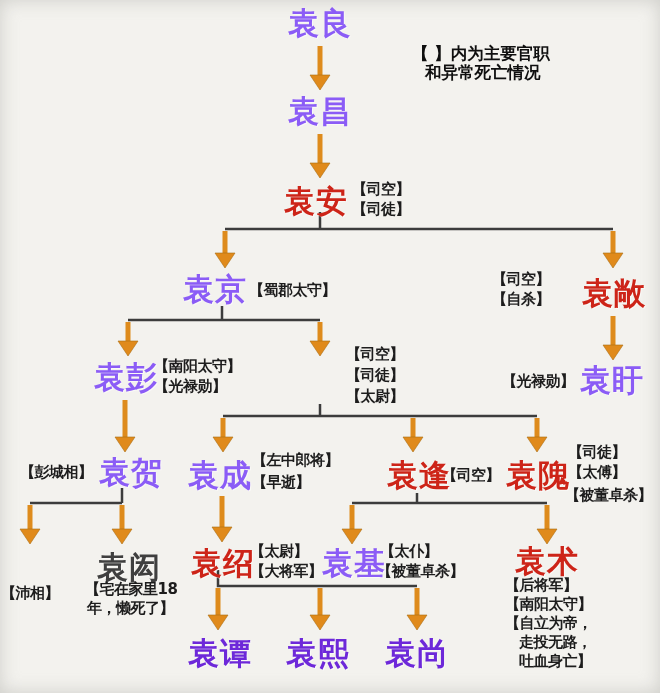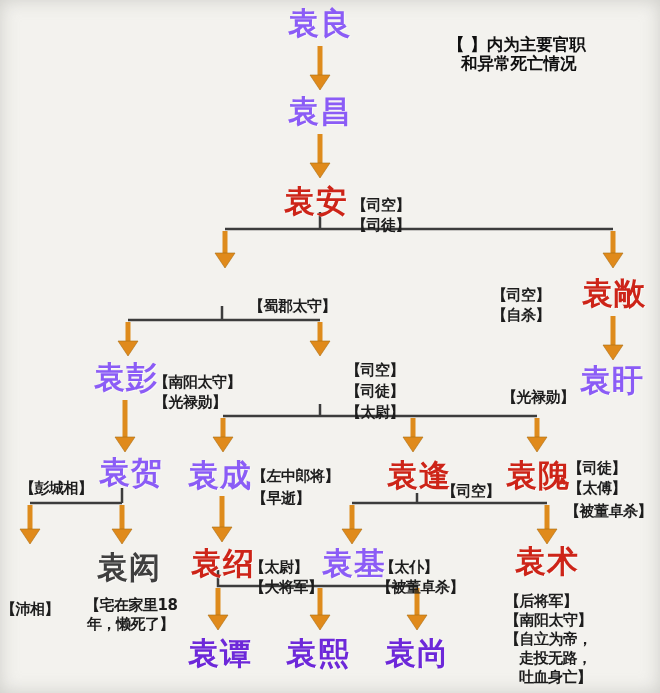--- a/index.html
+++ b/index.html
@@ -20,26 +20,25 @@
   }
   .teal{color:#8b5cf6}
   .red{color:#cd2418}
   .dark{color:#3f3f3f}
   .slate{color:#6d28d9}
   .ann{
     position:absolute;
     font-weight:700;font-size:15px;line-height:17px;
     letter-spacing:-0.5px;white-space:nowrap;color:#1d1d1d;
     font-family:"DejaVu Sans",sans-serif;
-    margin-top:16px;
   }
   .legend{
-    position:absolute;left:412px;top:35px;
+    position:absolute;left:412px;top:44px;
     font-weight:700;font-size:16.5px;line-height:19px;color:#0f0f0f;
-    font-family:"DejaVu Sans",sans-serif;white-space:nowrap;margin-left:36px;
+    font-family:"DejaVu Sans",sans-serif;white-space:nowrap;
   }
   .legend .l2{padding-left:13px;}
 </style>
 </head>
 <body>
 
 <div class="stage">
 
   <svg class="connectors" width="660" height="693" viewBox="0 0 660 693">
 
@@ -94,20 +93,21 @@
   </div>
 
   <div class="name teal" style="left:288px;top:6px">袁良</div>
 
   <div class="name teal" style="left:288px;top:94px">袁昌</div>
 
   <div class="name red" style="left:284px;top:184px">袁安</div>
   <div class="ann" style="left:352px;top:181px">【司空】</div>
   <div class="ann" style="left:352px;top:201px">【司徒】</div>
 
+  <div class="name teal" style="left:183px;top:272px">袁京</div>
   <div class="ann" style="left:249px;top:282px">【蜀郡太守】</div>
 
   <div class="name red" style="left:582px;top:276px">袁敞</div>
   <div class="ann" style="left:492px;top:271px">【司空】</div>
   <div class="ann" style="left:492px;top:291px">【自杀】</div>
 
   <div class="name teal" style="left:580px;top:363px">袁盱</div>
   <div class="ann" style="left:502px;top:373px">【光禄勋】</div>
 
   <div class="name teal" style="left:94px;top:360px">袁彭</div>

